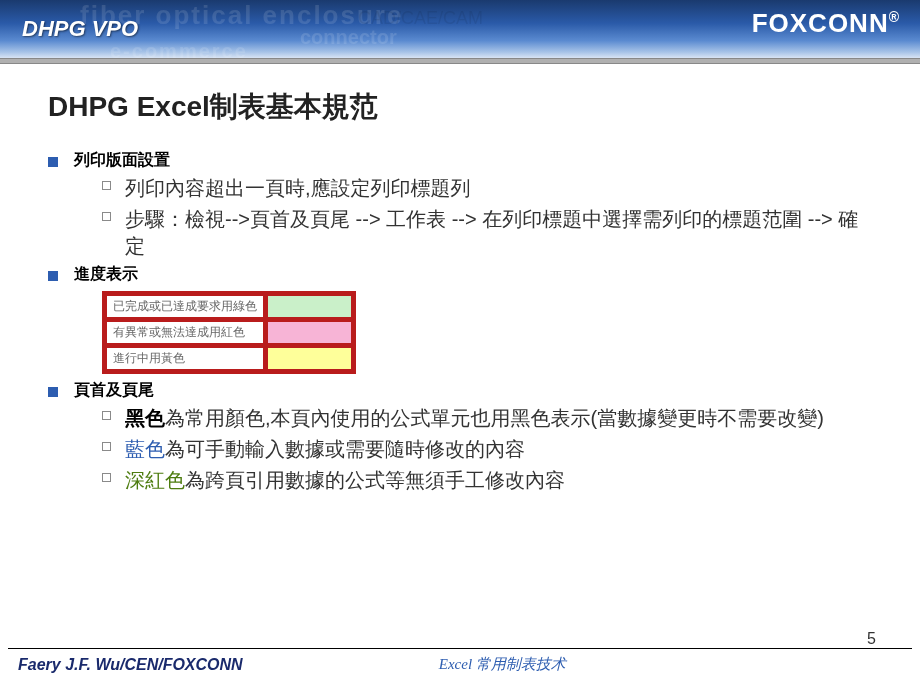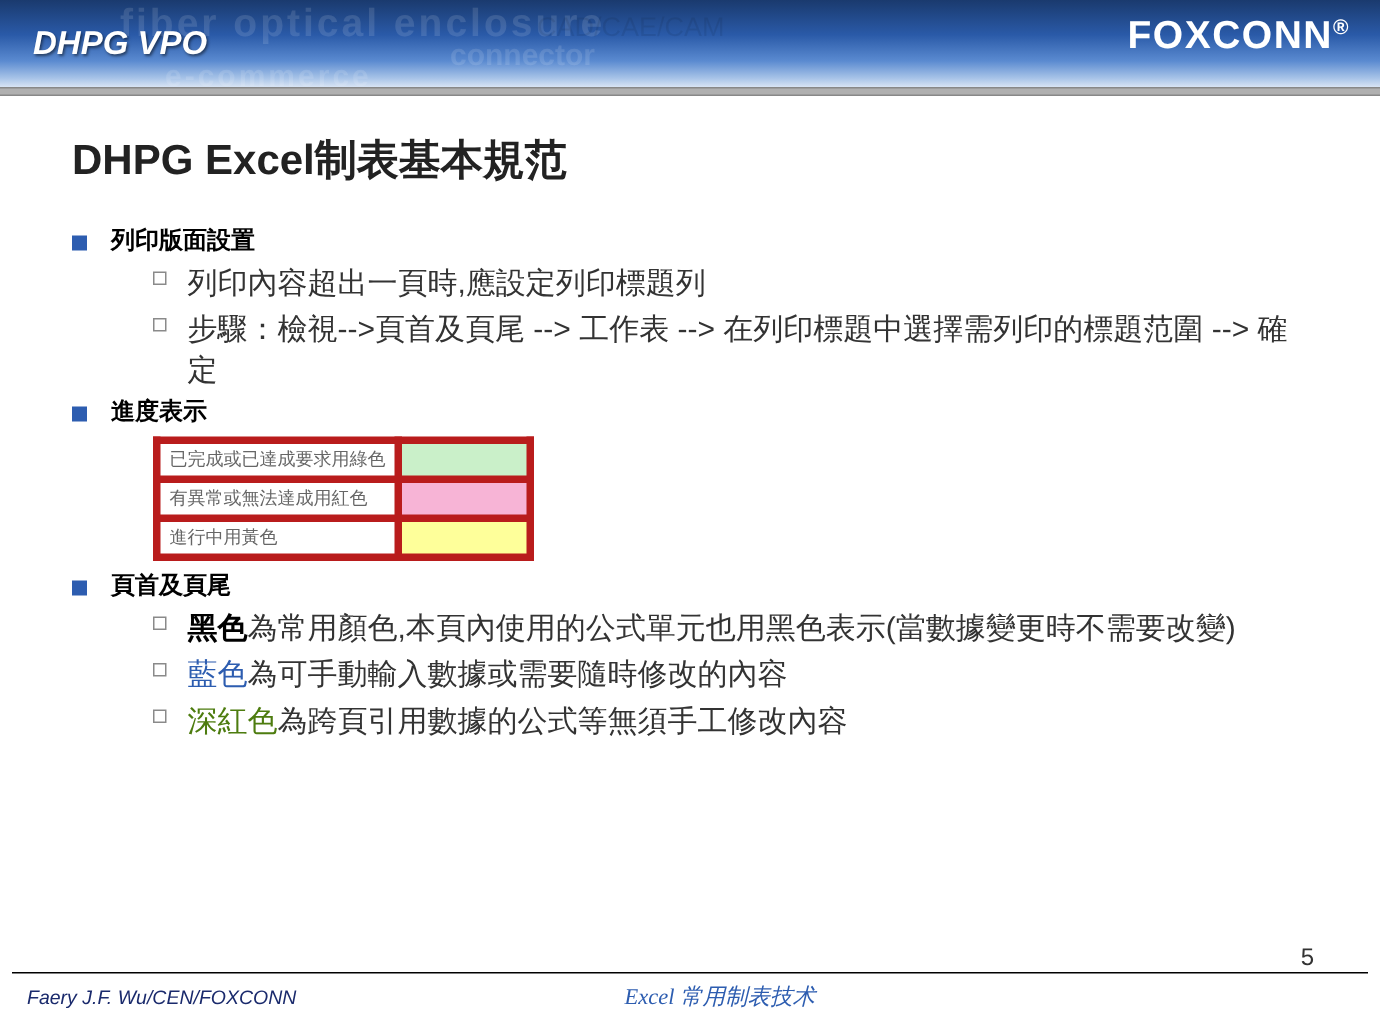--- a/index.html
+++ b/index.html
@@ -25,21 +25,21 @@
     .cell-swatch { min-width:88px; }
     .sw-green { background:#caf0c9; }
     .sw-yellow { background:#feff9a; }
     .sw-pink { background:#f7b4d6; }
     .font-black { color:#000; font-weight:normal;}
     .font-blue { color:#2d5db0; }
     .font-darkred { color:#4d7c0f; }
     .footer { position:absolute; bottom:16px; left:0; width:100%; }
     .footer-line { border-top:1px solid #000; margin:0 8px 6px 8px;}
     .footer-row { display:flex; align-items:center; justify-content:space-between; padding:0 18px;}
-    .footer-left { font-size:13px; font-style:italic; font-weight:normal; color:#1a2a6c;}
+    .footer-left { font-size:16px; font-style:italic; font-weight:bold; color:#1a2a6c;}
     .footer-center { font-size:15px; font-style:italic; color:#2d5db0; font-family:"KaiTi","DFKai-SB",serif;}
     .page-num { position:absolute; bottom:42px; right:44px; font-size:16px; color:#333; }
     .b2-text span.bold{font-weight:bold;}
   </style>
 </head>
 <body>
 
 <div class="header">
   <span class="header-bg-text">fiber optical enclosure</span>
   <span class="header-bg-text" style="left:110px;top:40px;font-size:20px;">e-commerce</span>

